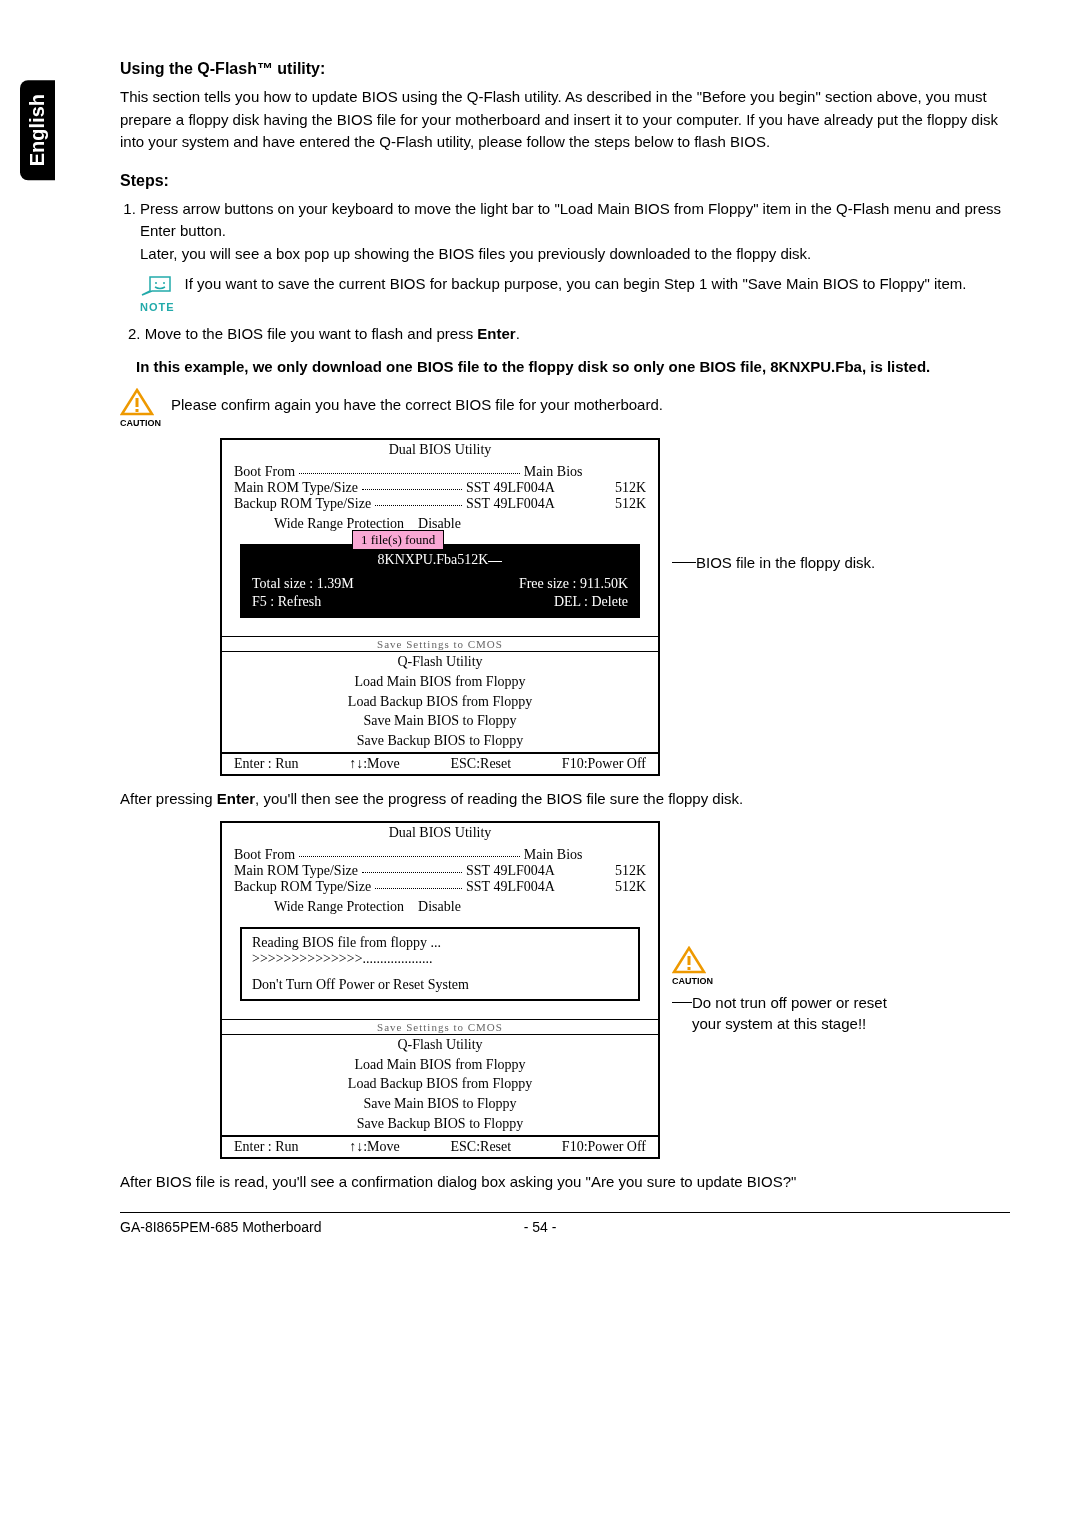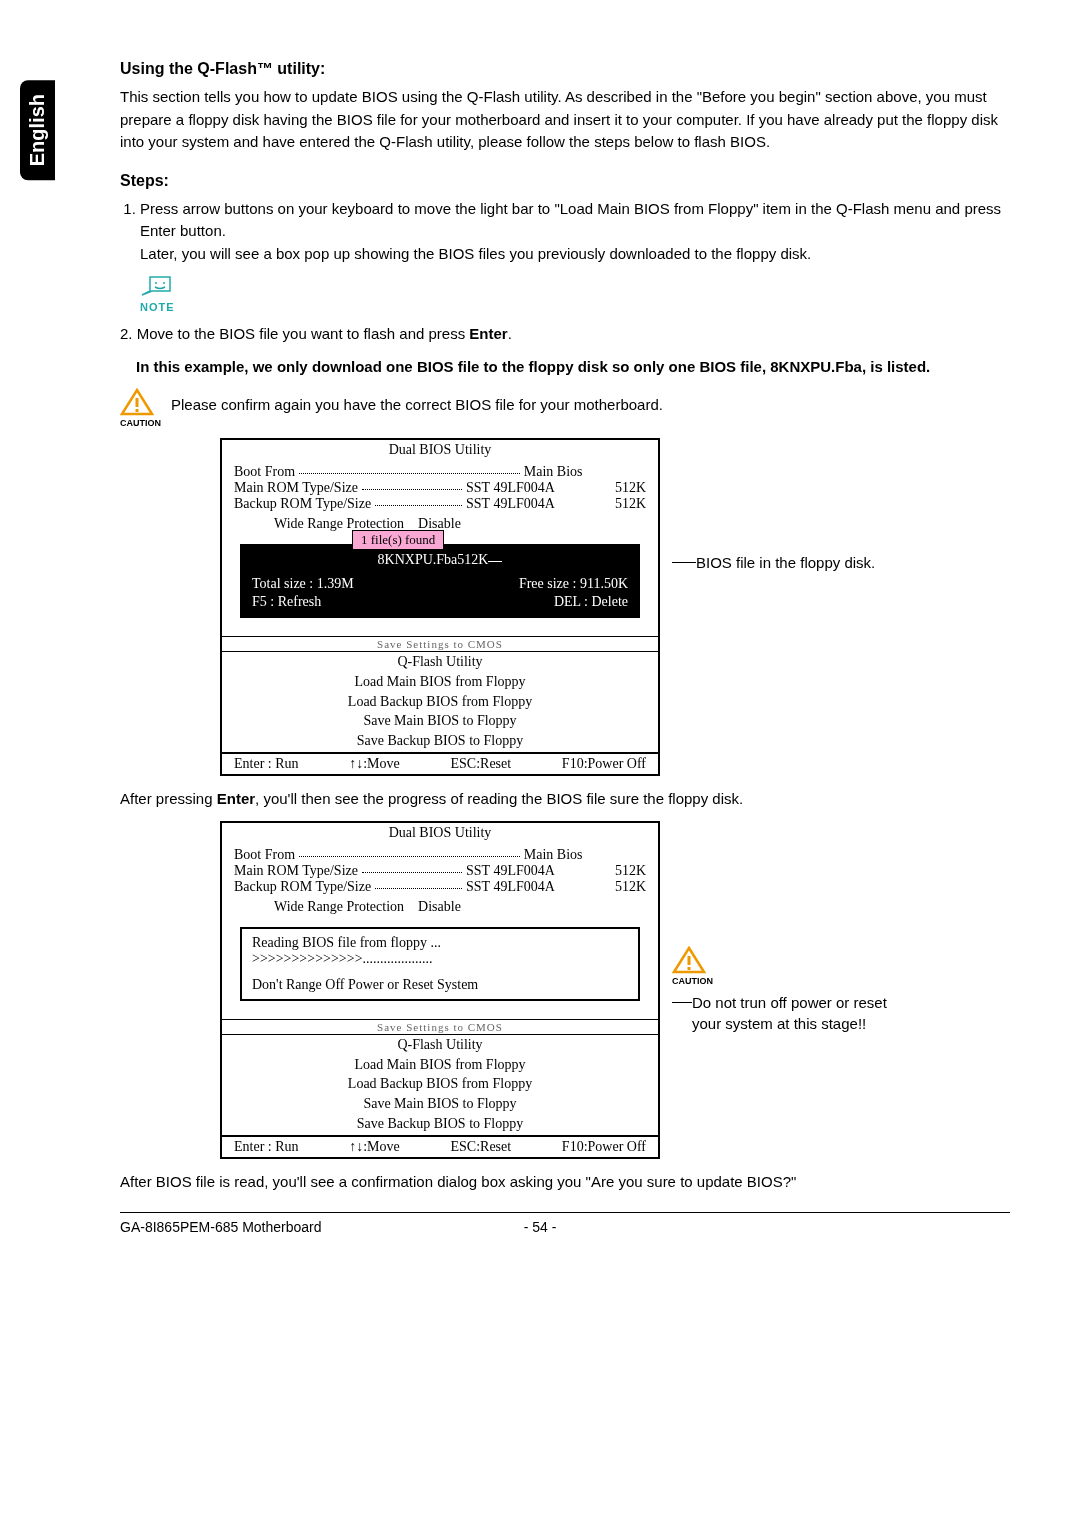--- a/index.html
+++ b/index.html
@@ -8,21 +8,21 @@
   .tab { position: absolute; left: -50px; top: 20px; background: #000; color: #fff; writing-mode: vertical-rl; transform: rotate(180deg); padding: 14px 6px; font-weight: bold; font-size: 20px; border-radius: 0 8px 8px 0; }
   .content { margin-left: 50px; }
   h3 { font-size: 16px; font-weight: bold; margin-bottom: 8px; }
   p { line-height: 1.5; margin-bottom: 10px; }
   .section { margin-top: 18px; }
   ol { margin-left: 20px; }
   ol li { margin-bottom: 4px; line-height: 1.5; }
   .note-row { display: flex; align-items: flex-start; gap: 10px; margin: 8px 0 10px 20px; }
   .note-icon { font-size: 11px; text-align: right; }
   .note-icon svg { display: block; }
-  .step2 { margin-left: 0; margin-top: 8px; }
+  .step2 { margin-left: 8px; margin-top: 8px; }
   .bold { font-weight: bold; }
   .caution-row { display: flex; align-items: flex-start; gap: 10px; margin-top: 6px; }
   .caution-icon { text-align: center; font-size: 9px; }
   .caution-icon svg { display: block; }
   .bios-wrap { display: flex; align-items: center; gap: 12px; margin: 10px 0 10px 100px; }
   .bios-box { border: 2px solid #000; width: 440px; font-family: "Times New Roman", serif; font-size: 14px; }
   .bios-title { text-align: center; padding: 2px 16px; }
   .bios-body { padding: 4px 12px 6px 12px; }
   .dotrow { display: flex; }
   .dotrow .lbl { flex: 0 0 auto; }
@@ -68,20 +68,21 @@
       <div class="note-row">
         <div class="note-icon">
           <svg width="34" height="28" viewBox="0 0 34 28">
             <path d="M2 22 L10 18 L10 4 L30 4 L30 18 L12 18 Z" fill="none" stroke="#2aa" stroke-width="1.5"></path>
             <circle cx="16" cy="10" r="1" fill="#2aa"></circle>
               <circle cx="24" cy="10" r="1" fill="#2aa"></circle>
             <path d="M15 14 Q20 17 25 14" fill="none" stroke="#2aa" stroke-width="1.5"></path>
           </svg>
           <div style="color:#2aa;font-weight:bold;letter-spacing:1px;">NOTE</div>
         </div>
+        <p style="flex:1;">If you want to save the current BIOS for backup purpose, you can begin Step 1 with "Save Main BIOS to Floppy" item.</p>
       </div>
 
       <p class="step2">
         <span>2. Move to the BIOS file you want to flash and press </span><b>Enter</b><span>.</span>
       </p>
       <p class="bold wrp">In this example, we only download one BIOS file to the floppy disk so only one BIOS file, 8KNXPU.Fba, is listed.</p>
 
       <div class="caution-row">
         <div class="caution-icon">
           <svg width="34" height="30" viewBox="0 0 34 30">
@@ -181,21 +182,21 @@
                 <span class="dots"></span>
                 <span class="val">SST 49LF004A</span>
                 <span class="sz">512K</span>
               </div>
             <div style="margin:4px 0 0 40px;"><span>Wide Range Protection</span><span style="margin-left:14px;">Disable</span></div>
           </div>
           <div class="inner-box white" style="margin-bottom:18px;">
             <div>Reading BIOS file from floppy ...</div>
             <div>&gt;&gt;&gt;&gt;&gt;&gt;&gt;&gt;&gt;&gt;&gt;&gt;&gt;&gt;....................</div>
             <div style="height:10px;"></div>
-            <div>Don't Range Off Power or Reset System</div>
+            <div>Don't Turn Off Power or Reset System</div>
           </div>
           <div class="stripe">Save Settings to CMOS</div>
           <div class="qflash-title">Q-Flash Utility</div>
           <div class="qflash-items">
             <div>Load Main BIOS from Floppy</div>
             <div>Load Backup BIOS from Floppy</div>
             <div>Save Main BIOS to Floppy</div>
             <div>Save Backup BIOS to Floppy</div>
           </div>
           <div class="bios-foot">

